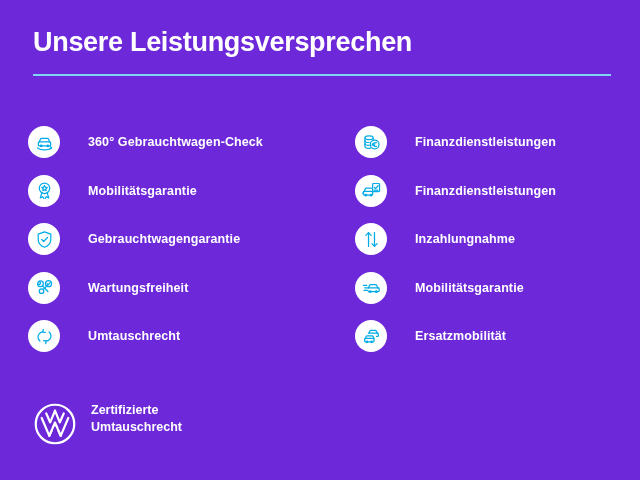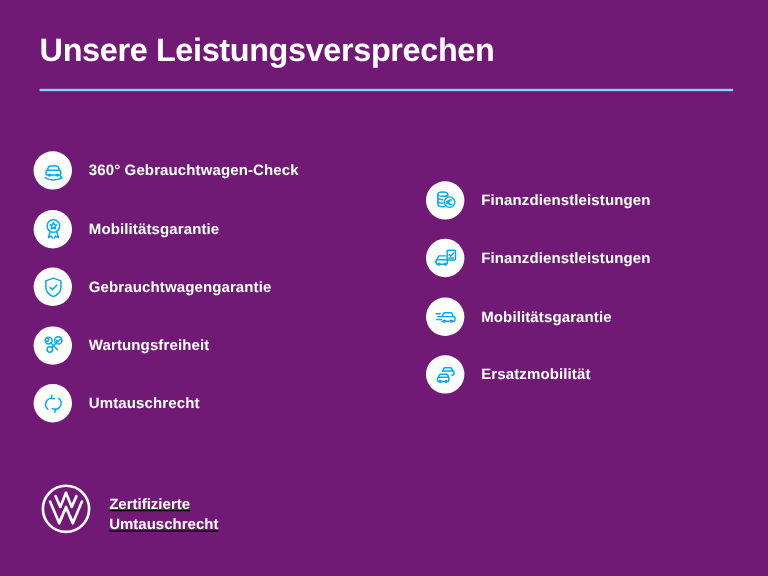--- a/index.html
+++ b/index.html
@@ -9,21 +9,21 @@
   body {
     width: 640px;
     height: 480px;
     overflow: hidden;
     font-family: "Liberation Sans", sans-serif;
   }
   #slide {
     position: relative;
     width: 640px;
     height: 480px;
-    background: #701a75;
+    background: #6d28d9;
     box-sizing: border-box;
   }
 
   
   #header {
     position: absolute;
     left: 33px;
     top: 28px;
     width: 578px;
   }
@@ -71,36 +71,35 @@
     align-items: center;
     justify-content: center;
     flex: 0 0 auto;
   }
   .icon-badge svg {
     width: 21px;
     height: 21px;
     display: block;
   }
   .promise-label {
-    margin-left: 14px;
+    margin-left: 28px;
     font-size: 12.5px;
     font-weight: bold;
     color: #ffffff;
     letter-spacing: 0.1px;
     white-space: nowrap;
   }
 
   
   #brand-lockup {
     position: absolute;
     left: 33px;
     top: 402px;
     display: flex;
-    align-items: flex-end;
-    text-decoration: underline;
+    align-items: flex-start;
   }
   #vw-logo {
     width: 44px;
     height: 44px;
     flex: 0 0 auto;
   }
   #brand-text {
     margin-left: 14px;
     font-size: 12.5px;
     font-weight: bold;
@@ -216,20 +215,31 @@
             <circle cx="11.4" cy="17.3" r="0.85"></circle>
             <path d="M2.8 15.1h-1"></path>
             <rect x="13.3" y="4" width="7.9" height="9.3" rx="1"></rect>
             <path d="M15.2 8.4l1.4 1.4 3-3.2"></path>
             <path d="M15 11.5h4.3"></path>
           </svg>
         </span>
         <span class="promise-label">Finanzdienstleistungen</span>
       </div>
 
+      <div class="promise-item">
+        <span class="icon-badge">
+          <svg viewBox="0 0 24 24" fill="none" stroke="#00AAE8" stroke-width="1.4" stroke-linecap="round" stroke-linejoin="round">
+            <path d="M8.6 20V4.2"></path>
+            <path d="M5.6 7.3l3-3.1 3 3.1"></path>
+            <path d="M15.4 4v15.8"></path>
+            <path d="M12.4 16.7l3 3.1 3-3.1"></path>
+          </svg>
+        </span>
+        <span class="promise-label">Inzahlungnahme</span>
+      </div>
 
       <div class="promise-item">
         <span class="icon-badge">
           <svg viewBox="0 0 24 24" fill="none" stroke="#00AAE8" stroke-width="1.4" stroke-linecap="round" stroke-linejoin="round">
             <path d="M8.5 12.6l1.2-3a1.5 1.5 0 0 1 1.4-0.95h5.5a1.5 1.5 0 0 1 1.4 0.95l1.2 3"></path>
             <path d="M7.8 12.4h11.9a1 1 0 0 1 1 1v2.4a1 1 0 0 1-1 1H8.4"></path>
             <circle cx="10.6" cy="16.8" r="0.85"></circle>
             <circle cx="17.4" cy="16.8" r="0.85"></circle>
             <path d="M6.6 9.6H2.8"></path>
             <path d="M7.1 12.4H4.2"></path>

